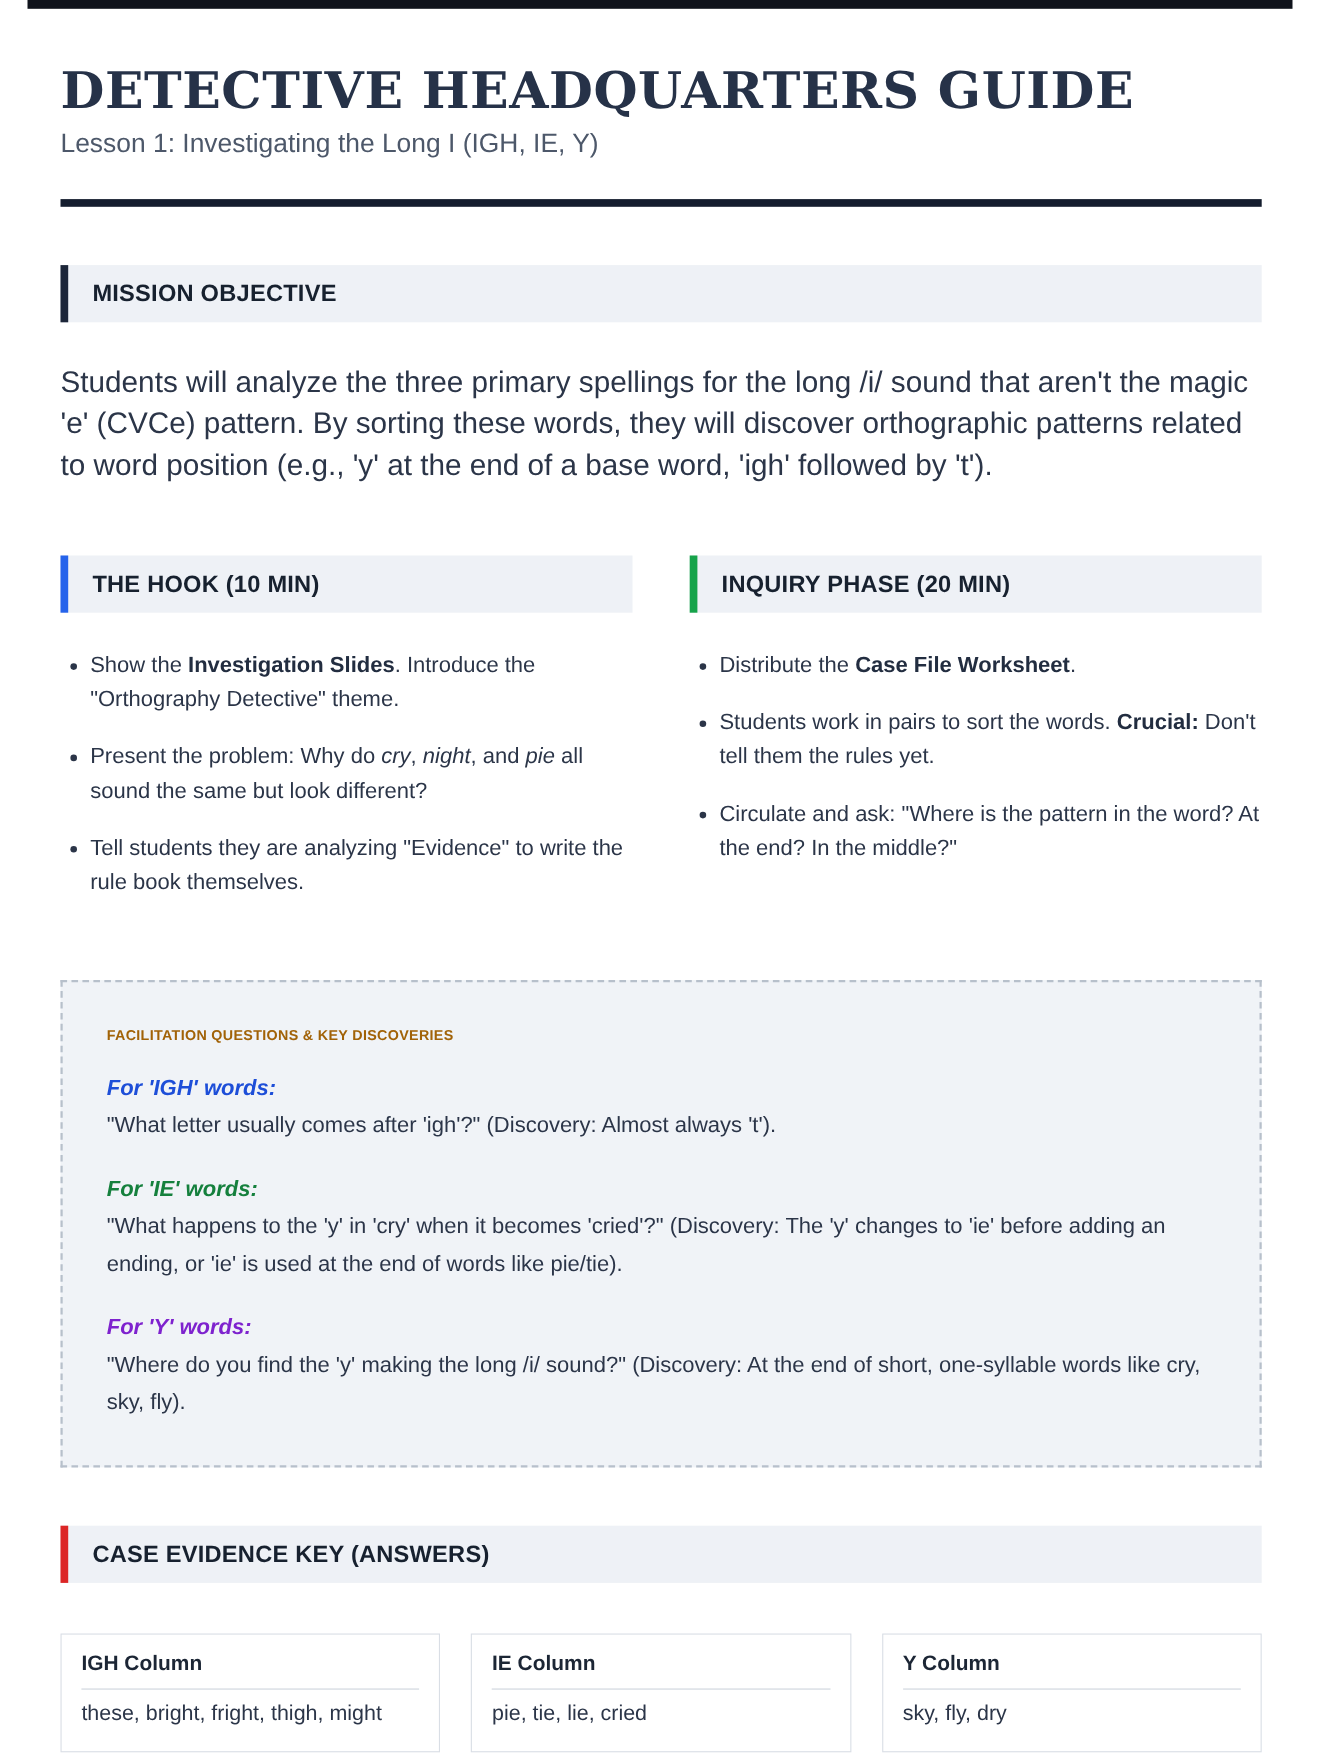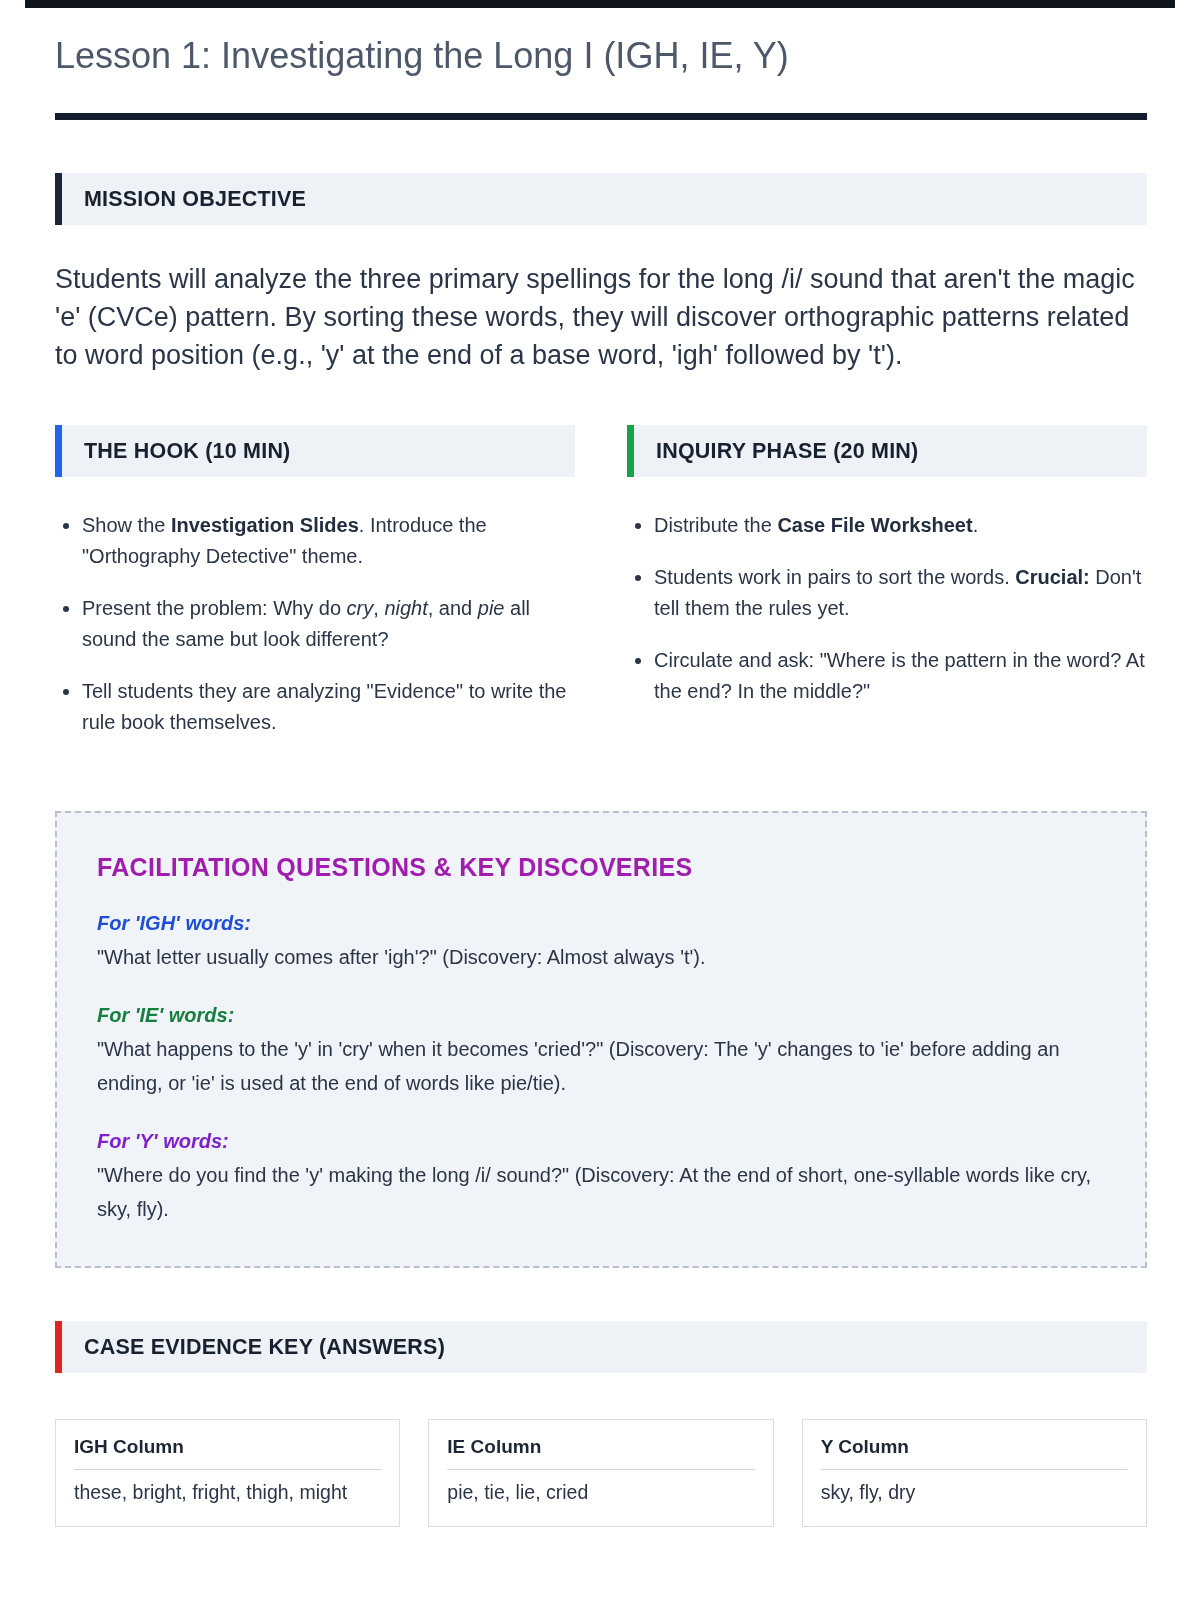--- a/index.html
+++ b/index.html
@@ -14,70 +14,71 @@
 
   h1.title {
     margin:50px 0 0 0;
     font-family:"DejaVu Serif", serif;
     font-weight:700;
     font-size:46px;
     line-height:1.05;
     letter-spacing:0.5px;
     color:#263248;
   }
-  .subtitle { margin-top:27px; font-size:36px; color:#4d586a; }
+  .subtitle { margin-top:11px; font-size:24px; color:#4d586a; }
   .rule { height:7px; background:#141d2e; margin-top:36px; }
 
   .sec-bar {
     margin-top:53px;
     background:#eef1f6;
     border-left:7px solid #1c2639;
     height:52px;
     padding:0 22px;
     display:flex; align-items:center;
     font-size:21.5px; font-weight:700; letter-spacing:0.2px;
     color:#17212f;
   }
 
   .body-par { margin:35px 0 0 0; font-size:27px; line-height:38px; color:#2b3548; }
 
   .two-col { display:grid; grid-template-columns:1fr 1fr; column-gap:52px; margin-top:47px; }
-  .two-col .sec-bar { margin-top:4px; }
+  .two-col .sec-bar { margin-top:16px; }
 
   ul.bullets { margin:33px 0 0 0; padding-left:27px; list-style:disc; }
   ul.bullets li { font-size:20px; line-height:31px; margin-bottom:21px; color:#2b3548; }
   span.b { font-weight:700; color:#222d40; }
   span.i { font-style:italic; }
 
   .dashed-box {
     margin-top:52px;
     background:#f0f3f7;
     border:2px dashed #b7c0cb;
     padding:40px;
   }
-  .box-head { font-size:25px; font-weight:700; letter-spacing:0.3px; color:#a21caf; }
+  .box-head { font-size:13px; font-weight:700; letter-spacing:0.3px; color:#a16207; }
   .f-sec { margin-top:30px; }
   .f-label { font-size:20px; font-weight:700; font-style:italic; }
   .f-text { margin-top:5px; font-size:20px; line-height:34px; color:#2b3548; }
 
   .cards { display:grid; grid-template-columns:1fr 1fr 1fr; column-gap:28px; margin-top:46px; }
   .card { border:1px solid #d9dee5; background:#ffffff; padding:16px 18px 22px 18px; }
   .card-head {
     font-size:19px; font-weight:700; color:#1c2635;
     padding-bottom:11px; border-bottom:1px solid #cdd4dc;
   }
   .card-words { margin-top:11px; font-size:19.5px; color:#2b3548; }
 </style>
 </head>
 <body>
 
 <div class="top-bar"></div>
 
 <div class="content">
 
+  <h1 class="title">DETECTIVE HEADQUARTERS GUIDE</h1>
   <div class="subtitle">Lesson 1: Investigating the Long I (IGH, IE, Y)</div>
   <div class="rule"></div>
 
   <div class="sec-bar" style="border-left-color: rgb(28, 38, 57);">
     <span>MISSION OBJECTIVE</span>
   </div>
   <p class="body-par">Students will analyze the three primary spellings for the long /i/ sound that aren't the magic 'e' (CVCe) pattern. By sorting these words, they will discover orthographic patterns related to word position (e.g., 'y' at the end of a base word, 'igh' followed by 't').</p>
 
   <div class="two-col">
     <div class="col">

